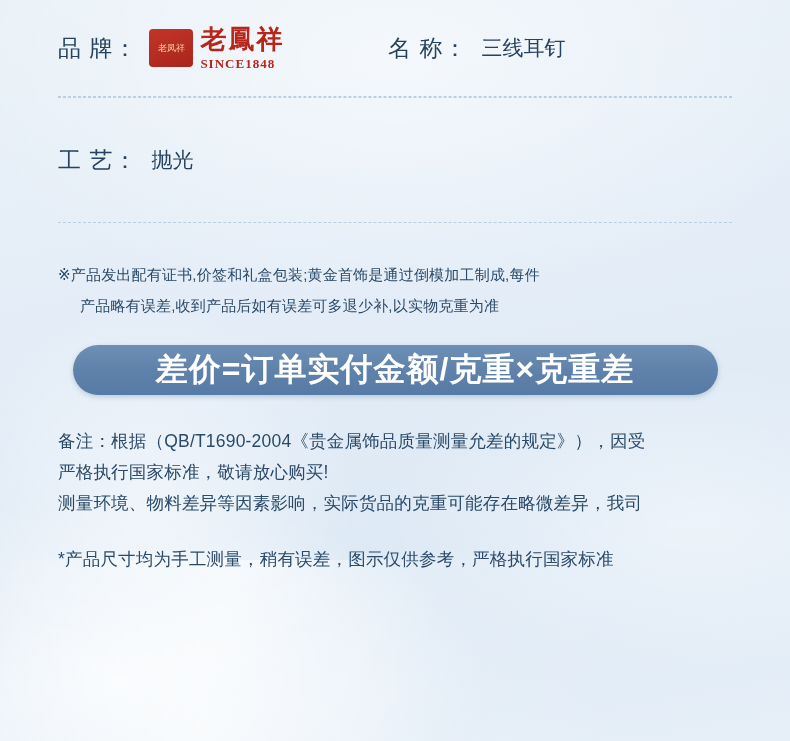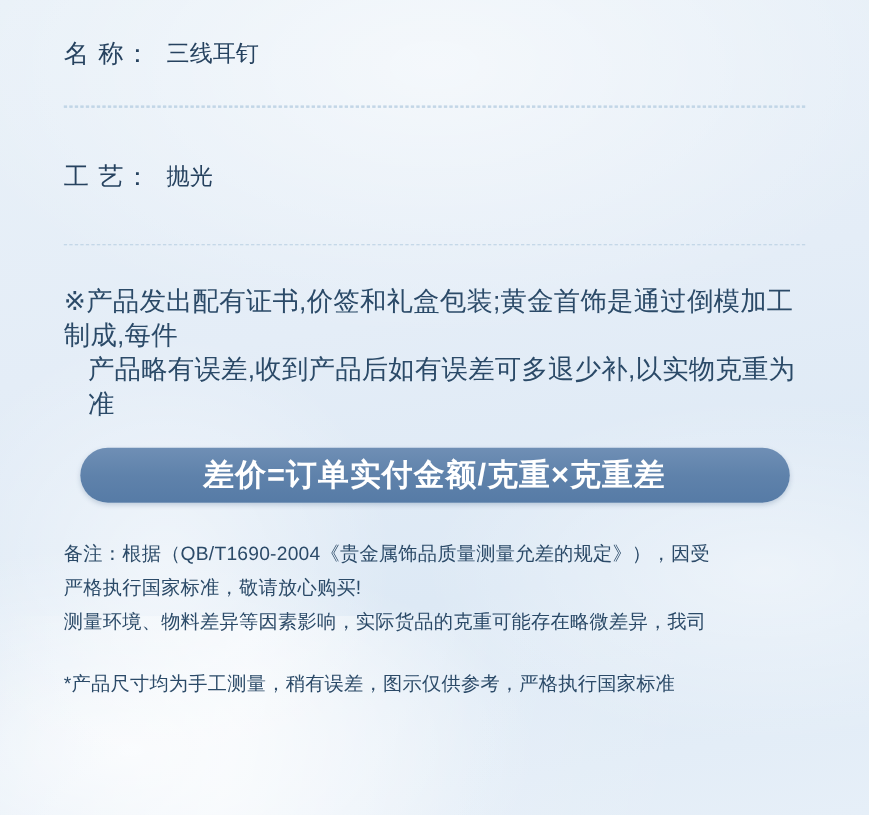--- a/index.html
+++ b/index.html
@@ -133,39 +133,39 @@
     color: #b8251b;
     letter-spacing: 1px;
     line-height: 15px;
     margin-top: 2px;
     font-family: "Liberation Serif", "DejaVu Serif", serif;
   }
 
   
   .note {
     margin-top: 36px;
-    font-size: 24px;
+    font-size: 15px;
     line-height: 31px;
     color: #2b4a68;
     letter-spacing: 0.2px;
   }
   .note .note-line2 { display: block; padding-left: 22px; }
 
   
   .banner {
     margin: 24px auto 0 auto;
     width: 645px;
     height: 50px;
     border-radius: 25px;
     background: linear-gradient(180deg, #6f8fb5 0%, #5f82ab 50%, #567ba6 100%);
     color: #ffffff;
     display: flex;
     align-items: center;
     justify-content: center;
-    font-size: 28px;
+    font-size: 32px;
     font-weight: bold;
     letter-spacing: 1px;
     box-shadow: 0 2px 5px rgba(60,90,130,0.25);
   }
 
   
   .remark {
     margin-top: 31px;
     font-size: 17.5px;
     line-height: 31px;
@@ -182,20 +182,30 @@
     letter-spacing: 0.2px;
   }
 </style>
 </head>
 <body>
 
 <div class="page">
   <div class="content">
 
     <div class="spec-row row1">
+      <div class="spec-cell left">
+        <span class="spec-label">品 牌：</span>
+        <span class="logo">
+          <span class="logo-mark">老凤祥</span>
+          <span class="logo-text">
+            <span class="logo-cn">老鳳祥</span>
+            <span class="logo-since">SINCE1848</span>
+          </span>
+        </span>
+      </div>
       <div class="spec-cell right">
         <span class="spec-label">名 称：</span>
         <span class="spec-value">三线耳钉</span>
       </div>
     </div>
     <div class="divider"></div>
 
     <div class="divider"></div>
 
     <div class="spec-row row3">

